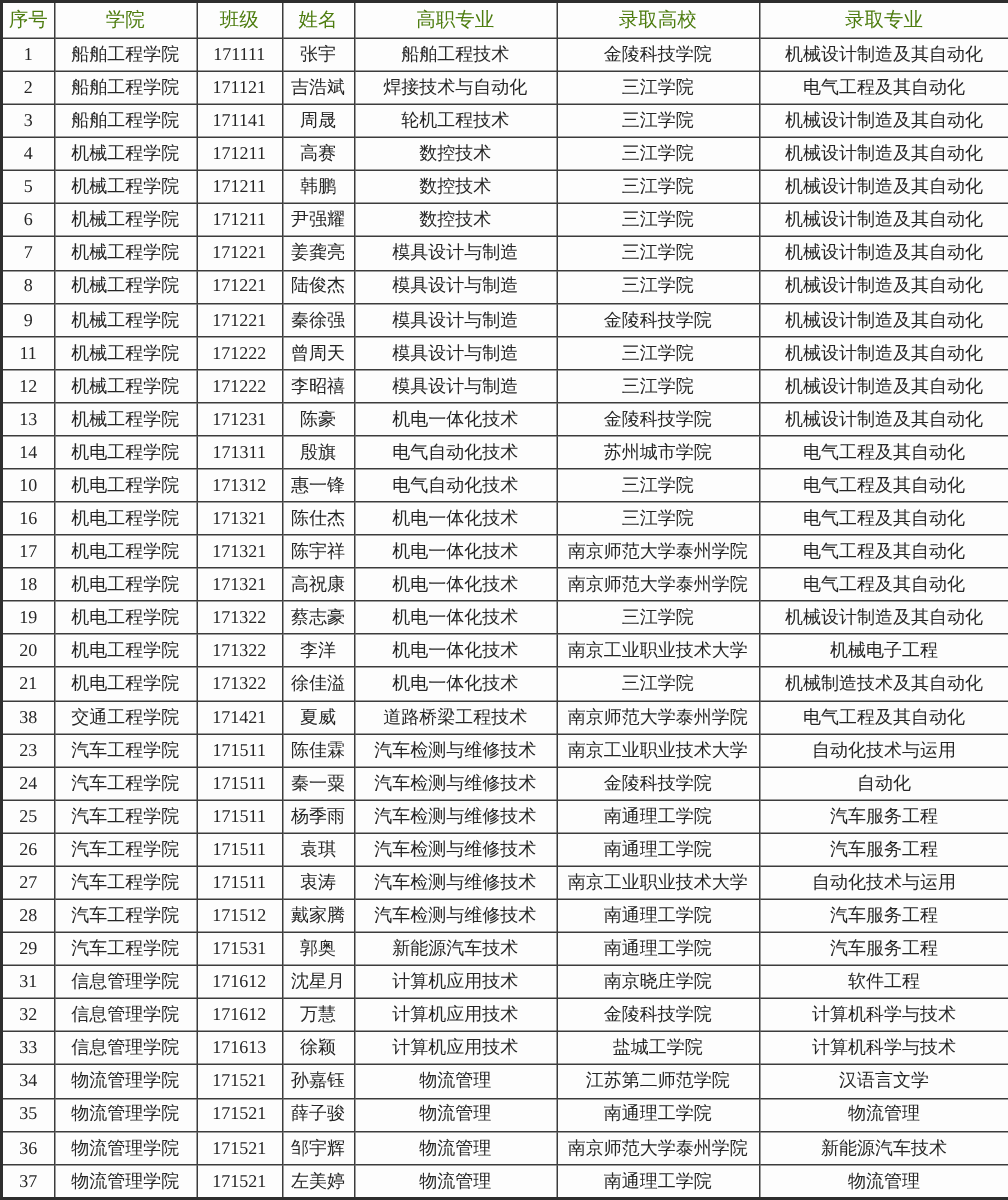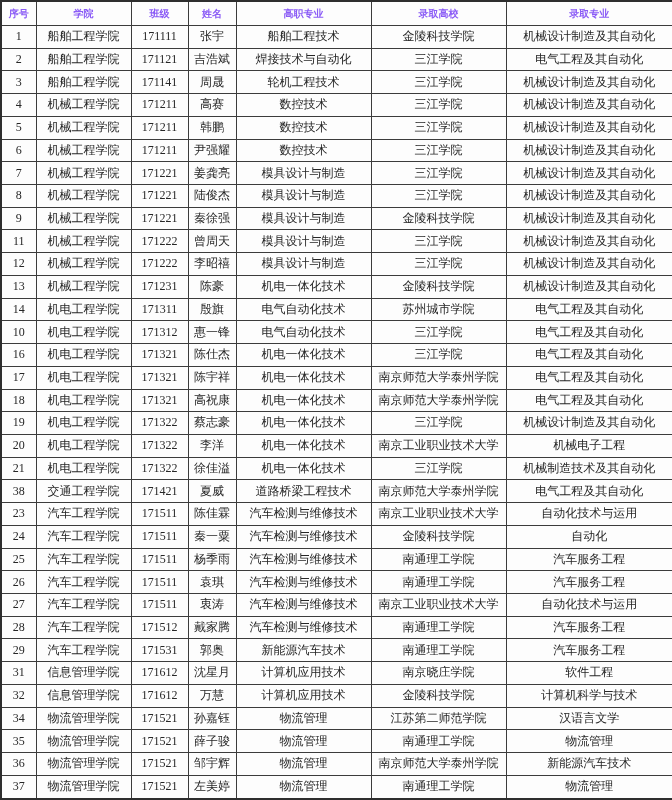--- a/index.html
+++ b/index.html
@@ -29,23 +29,23 @@
     text-align: center;
     vertical-align: middle;
     padding: 0 1px;
     font-size: 12px;
     line-height: 1.1;
     overflow: hidden;
     white-space: nowrap;
   }
   table.roster thead th {
     height: 23px;
-    font-weight: bold;
-    font-size: 10px;
-    color: #8b5cf6;
+    font-weight: normal;
+    font-size: 13px;
+    color: #4d7c0f;
   }
   table.roster tbody td {
     height: 20px;
     color: #262626;
   }
   table.roster {
     border: 2px solid #2e2e2e;
   }
   col.c-index  { width: 35px; }
   col.c-college{ width: 95px; }
@@ -345,20 +345,29 @@
         <tr>
           <td>32</td>
           <td>信息管理学院</td>
           <td>171612</td>
           <td>万慧</td>
           <td>计算机应用技术</td>
           <td>金陵科技学院</td>
           <td>计算机科学与技术</td>
         </tr>
         <tr>
+          <td>33</td>
+          <td>信息管理学院</td>
+          <td>171613</td>
+          <td>徐颖</td>
+          <td>计算机应用技术</td>
+          <td>盐城工学院</td>
+          <td>计算机科学与技术</td>
+        </tr>
+        <tr>
           <td>34</td>
           <td>物流管理学院</td>
           <td>171521</td>
           <td>孙嘉钰</td>
           <td>物流管理</td>
           <td>江苏第二师范学院</td>
           <td>汉语言文学</td>
         </tr>
         <tr>
           <td>35</td>

